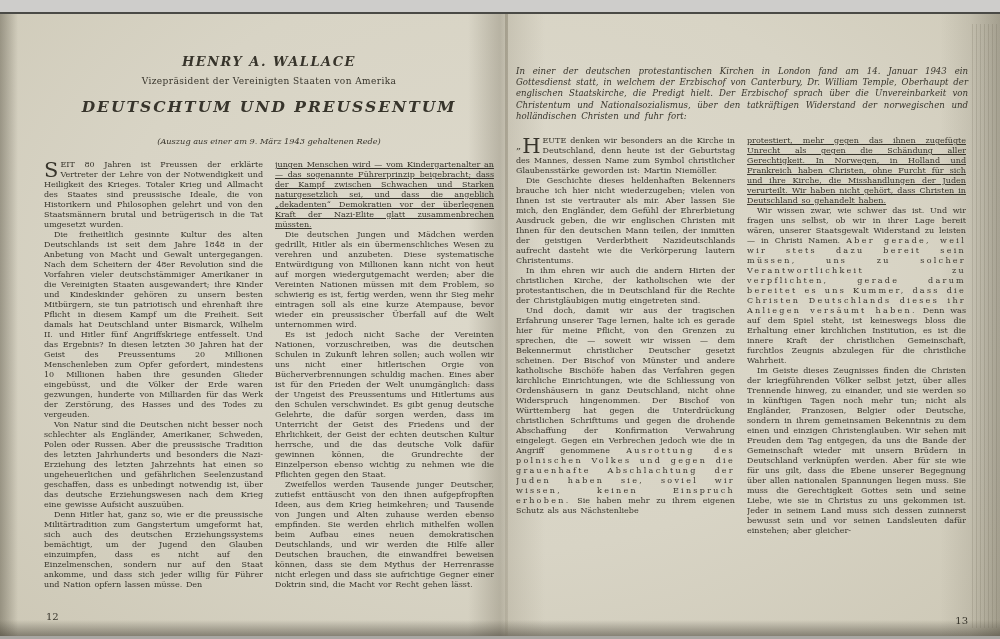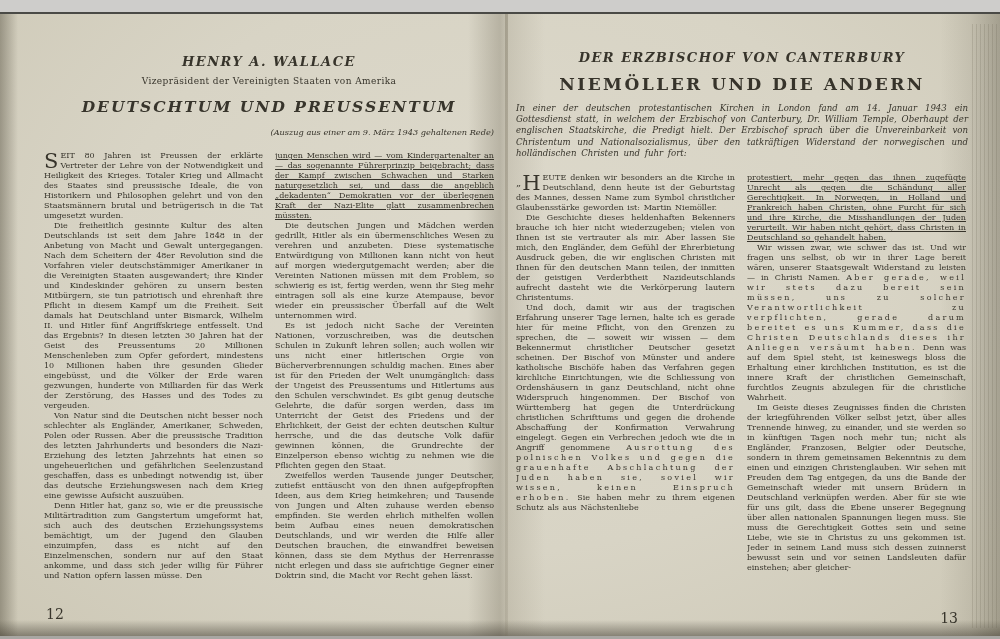--- a/index.html
+++ b/index.html
@@ -25,34 +25,34 @@
 
   .page{position:absolute;color:#37342b;}
   .page-left{left:44px;top:40px;width:450px;height:570px;}
   .page-right{left:516px;top:36px;width:452px;height:578px;}
 
   header{text-align:center;}
   .author{font-weight:bold;font-style:italic;font-size:13px;letter-spacing:1.5px;}
   .author-sub{font-size:9px;margin-top:7px;letter-spacing:.4px;}
   .title-l{font-weight:bold;font-size:15.5px;letter-spacing:2px;margin:11px 0 0 0;font-style:italic;}
   .title-r{font-weight:bold;font-size:17px;letter-spacing:2.5px;margin:9px 0 0 0;}
-  .subtitle{font-style:italic;font-size:8.2px;margin-top:11px;text-align:right;}
-  .intro{font-style:italic;font-size:8.6px;line-height:11.2px;text-align:justify;margin-top:9px;word-spacing:2px;}
+  .subtitle{font-style:italic;font-size:8.2px;margin-top:20px;}
+  .intro{font-style:italic;font-size:8.6px;line-height:11.2px;text-align:justify;margin-top:16px;word-spacing:2px;}
 
   .columns{display:flex;gap:12px;margin-top:14px;}
   .col{width:219px;overflow:hidden;}
   .para{font-size:8px;line-height:10px;text-align:justify;margin:0;text-indent:10px;word-spacing:1.2px;}
   .para.noindent{text-indent:0;text-decoration:underline;}
   .para.has-dc{text-indent:0;}
   .dropcap{float:left;font-size:21px;line-height:18px;padding:1px 2px 0 0;}
   .dc-pre{float:left;font-size:10px;line-height:19px;padding-right:1px;}
   .gesperrt{letter-spacing:2.3px;word-spacing:2px;}
-  .pgnum{position:absolute;bottom:2px;font-size:14px;}
+  .pgnum{position:absolute;bottom:2px;font-size:10px;}
   .pgnum.pl{left:2px;}
-  .pgnum.pr{right:10px;}
+  .pgnum.pr{right:0;}
 </style>
 </head>
 <body>
 
 <div class="bg-top"></div>
 
 <div class="book">
   <div class="crease"></div>
   <div class="page-stack"></div>
 
@@ -74,29 +74,26 @@
           <p class="para noindent">jungen Menschen wird — vom Kindergartenalter an — das sogenannte Führerprinzip beigebracht; dass der Kampf zwischen Schwachen und Starken naturgesetzlich sei, und dass die angeblich „dekadenten“ Demokratien vor der überlegenen Kraft der Nazi-Elite glatt zusammenbrechen müssten.</p>
           <p class="para">Die deutschen Jungen und Mädchen werden gedrillt, Hitler als ein übermenschliches Wesen zu verehren und anzubeten. Diese systematische Entwürdigung von Millionen kann nicht von heut auf morgen wiedergutgemacht werden; aber die Vereinten Nationen müssen mit dem Problem, so schwierig es ist, fertig werden, wenn ihr Sieg mehr eintragen soll als eine kurze Atempause, bevor wieder ein preussischer Überfall auf die Welt unternommen wird.</p>
           <p class="para">Es ist jedoch nicht Sache der Vereinten Nationen, vorzuschreiben, was die deutschen Schulen in Zukunft lehren sollen; auch wollen wir uns nicht einer hitlerischen Orgie von Bücherverbrennungen schuldig machen. Eines aber ist für den Frieden der Welt unumgänglich: dass der Ungeist des Preussentums und Hitlertums aus den Schulen verschwindet. Es gibt genug deutsche Gelehrte, die dafür sorgen werden, dass im Unterricht der Geist des Friedens und der Ehrlichkeit, der Geist der echten deutschen Kultur herrsche, und die das deutsche Volk dafür gewinnen können, die Grundrechte der Einzelperson ebenso wichtig zu nehmen wie die Pflichten gegen den Staat.</p>
           <p class="para">Zweifellos werden Tausende junger Deutscher, zutiefst enttäuscht von den ihnen aufgepfropften Ideen, aus dem Krieg heimkehren; und Tausende von Jungen und Alten zuhause werden ebenso empfinden. Sie werden ehrlich mithelfen wollen beim Aufbau eines neuen demokratischen Deutschlands, und wir werden die Hilfe aller Deutschen brauchen, die einwandfrei beweisen können, dass sie dem Mythus der Herrenrasse nicht erlegen und dass sie aufrichtige Gegner einer Doktrin sind, die Macht vor Recht gehen lässt.</p>
         </div>
       </div>
     <div class="pgnum pl">12</div>
   </div>
 
   <div class="page page-right">
-    <header>
-      <div class="author">DER ERZBISCHOF VON CANTERBURY</div>
-      <div class="title-r">NIEMÖLLER UND DIE ANDERN</div>
-    </header>
     <div class="intro">In einer der deutschen protestantischen Kirchen in London fand am 14. Januar 1943 ein Gottesdienst statt, in welchem der Erzbischof von Canterbury, Dr. William Temple, Oberhaupt der englischen Staatskirche, die Predigt hielt. Der Erzbischof sprach über die Unvereinbarkeit von Christentum und Nationalsozialismus, über den tatkräftigen Widerstand der norwegischen und holländischen Christen und fuhr fort:</div>
     <div class="columns">
         <div class="col">
           <p class="para has-dc"><span class="dc-pre">„</span><span class="dropcap">H</span>EUTE denken wir besonders an die Kirche in Deutschland, denn heute ist der Geburtstag des Mannes, dessen Name zum Symbol christlicher Glaubensstärke geworden ist: Martin Niemöller.</p>
           <p class="para">Die Geschichte dieses heldenhaften Bekenners brauche ich hier nicht wiederzugeben; vielen von Ihnen ist sie vertrauter als mir. Aber lassen Sie mich, den Engländer, dem Gefühl der Ehrerbietung Ausdruck geben, die wir englischen Christen mit Ihnen für den deutschen Mann teilen, der inmitten der geistigen Verderbtheit Nazideutschlands aufrecht dasteht wie die Verkörperung lautern Christentums.</p>
+          <p class="para">In ihm ehren wir auch die andern Hirten der christlichen Kirche, der katholischen wie der protestantischen, die in Deutschland für die Rechte der Christgläubigen mutig eingetreten sind.</p>
           <p class="para">Und doch, damit wir aus der tragischen Erfahrung unserer Tage lernen, halte ich es gerade hier für meine Pflicht, von den Grenzen zu sprechen, die — soweit wir wissen — dem Bekennermut christlicher Deutscher gesetzt scheinen. Der Bischof von Münster und andere katholische Bischöfe haben das Verfahren gegen kirchliche Einrichtungen, wie die Schliessung von Ordenshäusern in ganz Deutschland, nicht ohne Widerspruch hingenommen. Der Bischof von Württemberg hat gegen die Unterdrückung christlichen Schrifttums und gegen die drohende Abschaffung der Konfirmation Verwahrung eingelegt. Gegen ein Verbrechen jedoch wie die in Angriff genommene <span class="gesperrt">Ausrottung des polnischen Volkes und gegen die grauenhafte Abschlachtung der Juden haben sie, soviel wir wissen, keinen Einspruch erhoben.</span> Sie haben mehr zu ihrem eigenen Schutz als aus Nächstenliebe</p>
         </div>
         <div class="col">
           <p class="para noindent">protestiert, mehr gegen das ihnen zugefügte Unrecht als gegen die Schändung aller Gerechtigkeit. In Norwegen, in Holland und Frankreich haben Christen, ohne Furcht für sich und ihre Kirche, die Misshandlungen der Juden verurteilt. Wir haben nicht gehört, dass Christen in Deutschland so gehandelt haben.</p>
           <p class="para">Wir wissen zwar, wie schwer das ist. Und wir fragen uns selbst, ob wir in ihrer Lage bereit wären, unserer Staatsgewalt Widerstand zu leisten — in Christi Namen. <span class="gesperrt">Aber gerade, weil wir stets dazu bereit sein müssen, uns zu solcher Verantwortlichkeit zu verpflichten, gerade darum bereitet es uns Kummer, dass die Christen Deutschlands dieses ihr Anliegen versäumt haben.</span> Denn was auf dem Spiel steht, ist keineswegs bloss die Erhaltung einer kirchlichen Institution, es ist die innere Kraft der christlichen Gemeinschaft, furchtlos Zeugnis abzulegen für die christliche Wahrheit.</p>
           <p class="para">Im Geiste dieses Zeugnisses finden die Christen der kriegführenden Völker selbst jetzt, über alles Trennende hinweg, zu einander, und sie werden so in künftigen Tagen noch mehr tun; nicht als Engländer, Franzosen, Belgier oder Deutsche, sondern in ihrem gemeinsamen Bekenntnis zu dem einen und einzigen Christenglauben. Wir sehen mit Freuden dem Tag entgegen, da uns die Bande der Gemeinschaft wieder mit unsern Brüdern in Deutschland verknüpfen werden. Aber für sie wie für uns gilt, dass die Ebene unserer Begegnung über allen nationalen Spannungen liegen muss. Sie muss die Gerechtigkeit Gottes sein und seine Liebe, wie sie in Christus zu uns gekommen ist. Jeder in seinem Land muss sich dessen zuinnerst bewusst sein und vor seinen Landsleuten dafür einstehen; aber gleicher-</p>
         </div>
       </div>
     <div class="pgnum pr">13</div>
   </div>

